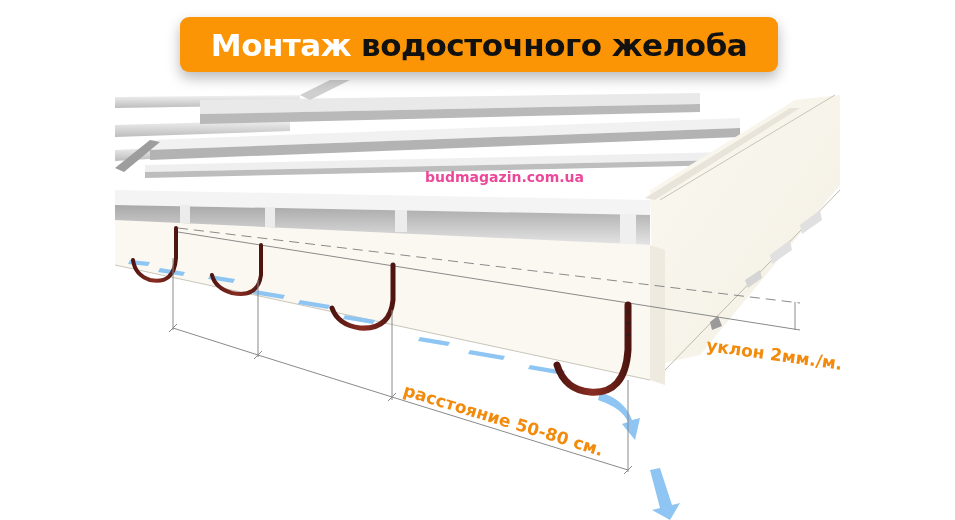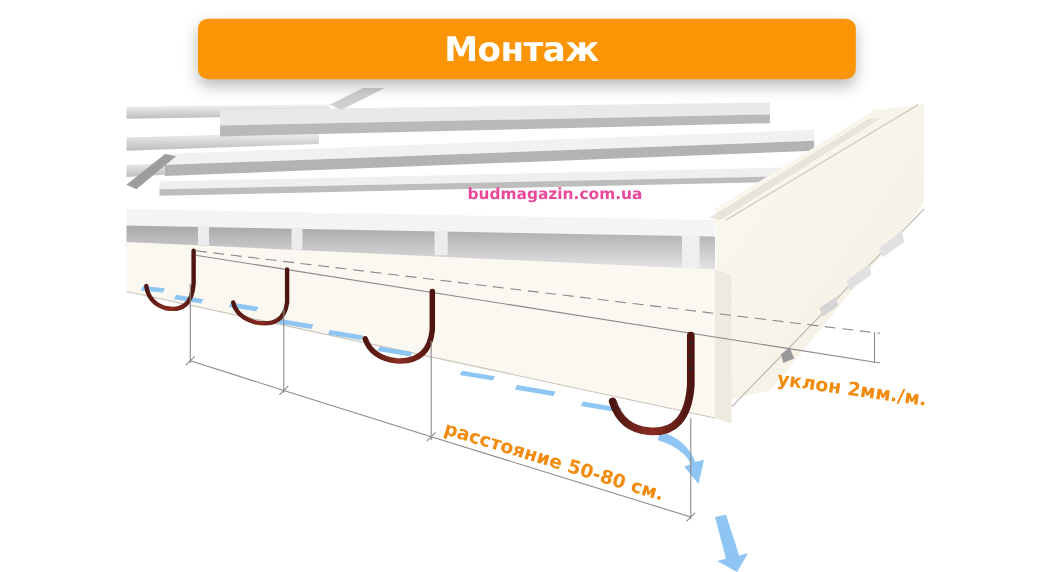--- a/index.html
+++ b/index.html
@@ -143,19 +143,20 @@
     <line x1="392" y1="397" x2="628" y2="470"></line>
     <line x1="169" y1="332" x2="177" y2="324"></line>
     <line x1="254" y1="359" x2="262" y2="351"></line>
     <line x1="388" y1="401" x2="396" y2="393"></line>
     <line x1="624" y1="474" x2="632" y2="466"></line>
   </g>
 </svg>
 
 <div class="title-banner">
   <span class="t1">Монтаж</span>
+  <span class="t2">водосточного желоба</span>
 </div>
 
 <div class="watermark">budmagazin.com.ua</div>
 
 <div class="label-orange slope-label">уклон 2мм./м.</div>
 
 <div class="label-orange distance-label">расстояние 50-80 см.</div>
 
 </body></html>

